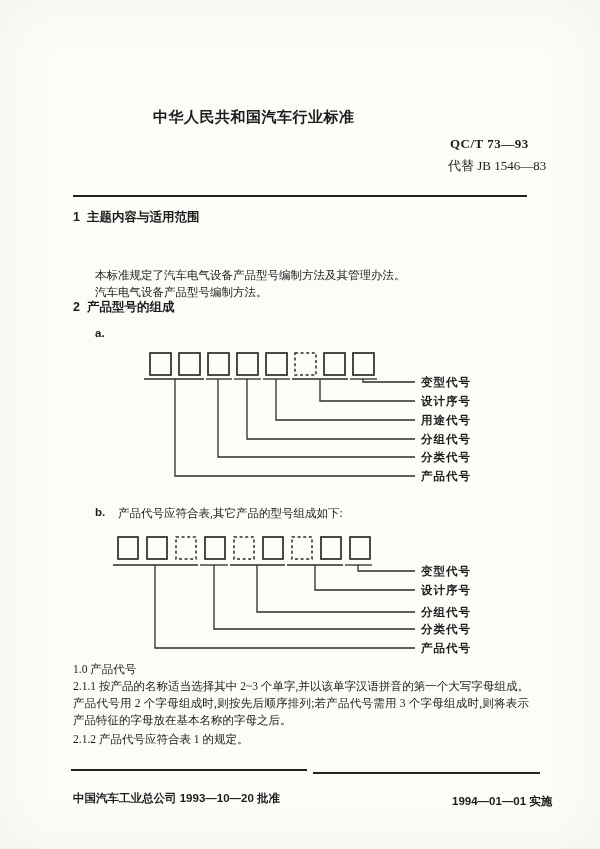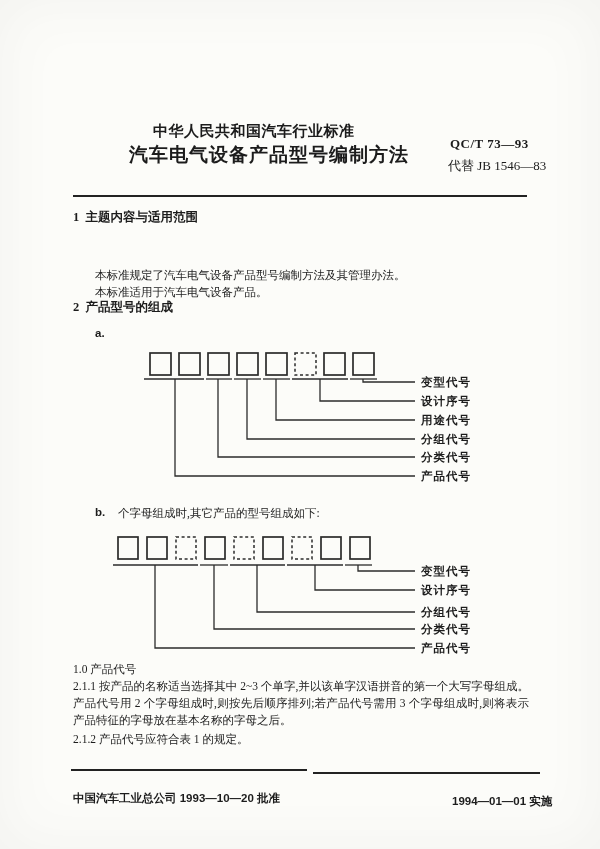--- a/index.html
+++ b/index.html
@@ -9,40 +9,40 @@
     font-family:"Liberation Serif","DejaVu Serif",serif;
     color:#1c1c1c;
   }
   .page{
     position:relative;width:600px;height:849px;overflow:hidden;
     background:#fcfcf9;
     box-shadow:inset 0 0 60px rgba(90,90,80,0.06);
   }
   .abs{position:absolute;}
   .title1{
-    top:122px;left:153px;
+    top:108px;left:153px;
     font-family:"Liberation Sans","DejaVu Sans",sans-serif;
     font-weight:bold;font-size:15px;letter-spacing:0.5px;white-space:nowrap;
   }
   .title2{
     top:142px;left:129px;
     font-family:"Liberation Sans","DejaVu Sans",sans-serif;
     font-weight:bold;font-size:19px;letter-spacing:1px;white-space:nowrap;
   }
   .std-code{
     top:136px;left:450px;
     font-size:13px;font-weight:600;letter-spacing:0.5px;white-space:nowrap;text-align:center;
   }
   .std-replaces{
     top:157px;left:448px;
     font-size:13px;white-space:nowrap;
   }
   .hrule{background:#222;height:2px;}
   .h-sec{
-    font-family:Liberation Serif, serif;
+    font-family:Liberation Sans, sans-serif;
     font-weight:bold;font-size:12.5px;white-space:pre;
   }
   .bodytext{font-size:11.5px;line-height:16.8px;}
   .para{width:456px;text-align:justify;}
   .item-row{display:flex;font-size:11.5px;white-space:nowrap;}
   .item-label{width:23px;font-weight:bold;font-family:"Liberation Sans","DejaVu Sans",sans-serif;}
   svg{display:block;}
   svg .box{fill:none;stroke:#2b2b2b;stroke-width:1.7;}
   svg .box.dashed{stroke-dasharray:3,2.6;stroke-width:1.5;}
   svg .uline,svg .conn{fill:none;stroke:#2b2b2b;stroke-width:1.3;}
@@ -54,30 +54,29 @@
     font-family:"Liberation Sans","DejaVu Sans",sans-serif;
     font-weight:bold;font-size:11.5px;white-space:nowrap;margin-top:12px;
   }
 </style>
 </head>
 <body>
 
 <div class="page">
 
   <div class="abs title1">中华人民共和国汽车行业标准</div>
-  <div class="abs title2">汽车电气设备产品型号编制方法</div>
   <div class="abs std-code">QC/T 73—93</div>
   <div class="abs std-replaces">代替 JB 1546—83</div>
 
   <div class="abs hrule" style="top:195px;left:73px;width:454px;"></div>
 
   <div class="abs h-sec" style="top:209px;left:73px;">1  主题内容与适用范围</div>
   <div class="abs bodytext" style="top:231px;left:95px;width:440px;margin-top:36px;">
     <div>本标准规定了汽车电气设备产品型号编制方法及其管理办法。</div>
-    <div>本标准适用于汽车电气设备产品。</div>
+    <div>汽车电气设备产品型号编制方法。</div>
   </div>
 
   <div class="abs h-sec" style="top:299px;left:73px;">2  产品型号的组成</div>
 
   <div class="abs item-row" style="top:327px;left:95px;">
     <span class="item-label">a.</span>
   </div>
 
   <svg class="abs" style="top:347px;left:0;" width="600" height="142" viewBox="0 0 600 142">
 
@@ -107,21 +106,21 @@
     <text x="421" y="39">变型代号</text>
     <text x="421" y="58">设计序号</text>
     <text x="421" y="77">用途代号</text>
     <text x="421" y="96">分组代号</text>
     <text x="421" y="114">分类代号</text>
     <text x="421" y="133">产品代号</text>
   </svg>
 
   <div class="abs item-row" style="top:506px;left:95px;">
     <span class="item-label">b.</span>
-    <span>个字母组成时,其它产品的型号组成如下:</span>
+    <span>产品代号应符合表,其它产品的型号组成如下:</span>
   </div>
 
   <svg class="abs" style="top:529px;left:0;" width="600" height="135" viewBox="0 0 600 135">
 
     <rect class="box" x="118" y="8" width="20" height="22"></rect>
     <rect class="box" x="147" y="8" width="20" height="22"></rect>
     <rect class="box dashed" x="176" y="8" width="20" height="22"></rect>
     <rect class="box" x="205" y="8" width="20" height="22"></rect>
     <rect class="box dashed" x="234" y="8" width="20" height="22"></rect>
     <rect class="box" x="263" y="8" width="20" height="22"></rect>

